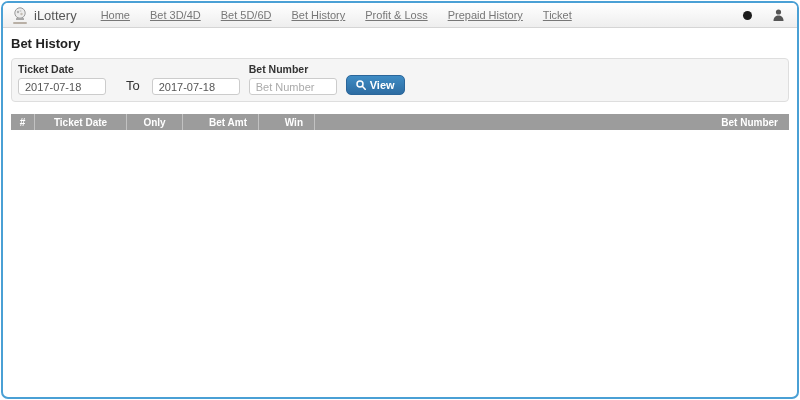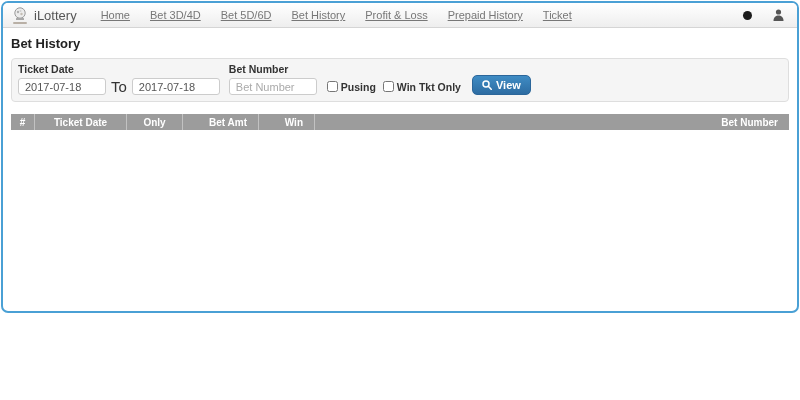--- a/index.html
+++ b/index.html
@@ -1,21 +1,21 @@
 <!DOCTYPE html>
 <html><head>
 <meta charset="utf-8">
 <style>
   * { margin:0; padding:0; box-sizing:border-box; }
   html,body { background:#fff; }
   body { font-family:"Liberation Sans", sans-serif; }
 
   .frame {
     position:relative;
-    width:798px; height:312px;
+    width:798px; height:398px;
     margin:1px;
     border:2px solid #4aa0d5;
     border-radius:7px;
     background:#fff;
     overflow:hidden;
   }
 
   
   .navbar {
     height:25px;
@@ -40,30 +40,30 @@
 
   .filter-panel {
     background:#f5f5f5;
     border:1px solid #dedede;
     border-radius:4px;
     padding:4px 6px 6px;
     display:flex; align-items:flex-end; gap:9px;
   }
   .field-group { display:flex; flex-direction:column; gap:3px; }
   .field-label { font-size:10.5px; font-weight:bold; color:#333; }
-  .date-row { display:flex; align-items:flex-start; gap:5px; }
+  .date-row { display:flex; align-items:flex-start; gap:12px; }
   .txt {
     height:17px; width:88px;
     border:1px solid #cccccc; border-radius:3px;
     font-family:"Liberation Sans", sans-serif;
     font-size:11px; color:#555;
     padding:0 6px; background:#fff;
   }
   .txt::placeholder { color:#aaa; }
-  .to-label { font-size:15px; color:#333; }
+  .to-label { font-size:13px; color:#333;margin-left:8px; }
   .checks { display:flex; align-items:center; height:17px; margin-left:1px; }
   .checks input { width:11px; height:11px; margin:0 3px 0 0; }
   .check-label { font-size:10.5px; font-weight:bold; color:#333; margin-right:7px; white-space:nowrap; }
   .view-btn {
     height:20px; padding:0 9px;
     background:linear-gradient(#3f8cc4,#2d6ca2);
     border:1px solid #2b669a; border-radius:5px;
     color:#fff; font-size:11px; font-weight:bold;
     font-family:"Liberation Sans", sans-serif;
     display:flex; align-items:center; gap:4px;
@@ -136,26 +136,20 @@
           <span class="to-label">To</span>
           <input class="txt" type="text" value="2017-07-18" style="">
         </div>
       </div>
 
       <div class="field-group">
         <span class="field-label">Bet Number</span>
         <input class="txt" type="text" placeholder="Bet Number" style="">
       </div>
 
-      <div class="checks">
-        <input type="checkbox" style="">
-        <span class="check-label">Pusing</span>
-        <input type="checkbox" style="">
-        <span class="check-label" style="margin-right:2px;">Win Tkt Only</span>
-      </div>
 
       <button class="view-btn">
         <svg width="10" height="10" viewBox="0 0 10 10">
           <circle cx="4" cy="4" r="3" fill="none" stroke="#fff" stroke-width="1.5"></circle>
           <line x1="6.3" y1="6.3" x2="9.2" y2="9.2" stroke="#fff" stroke-width="1.6" stroke-linecap="round"></line>
         </svg>
         <span>View</span>
       </button>
     </div>
 

